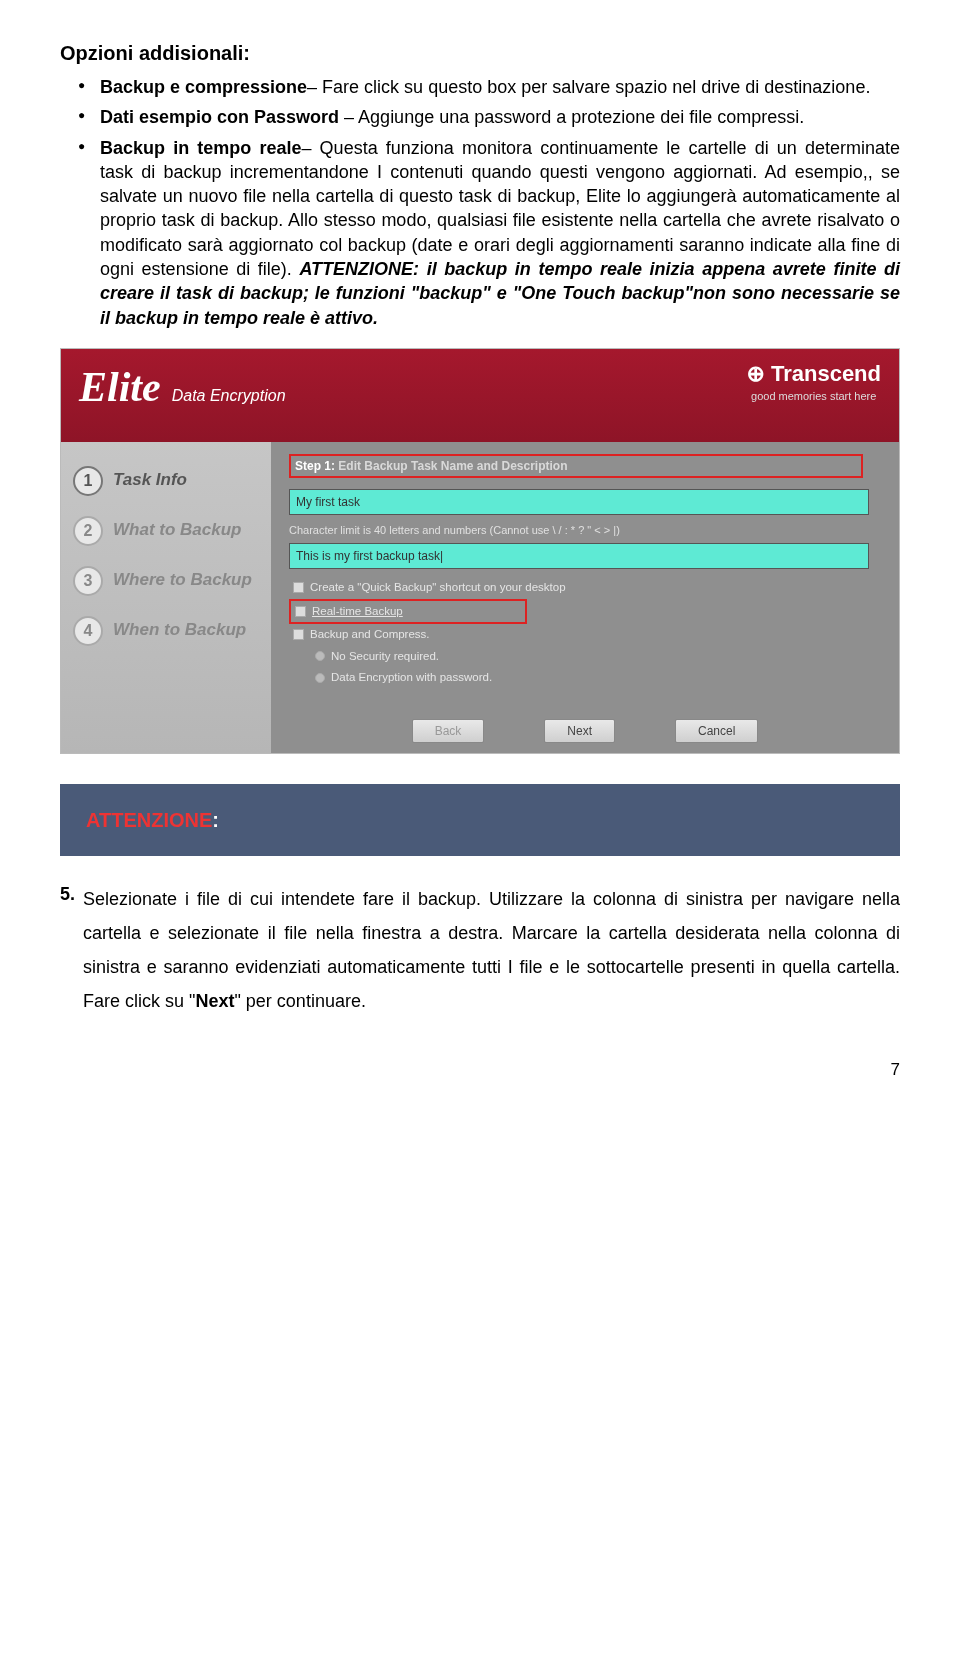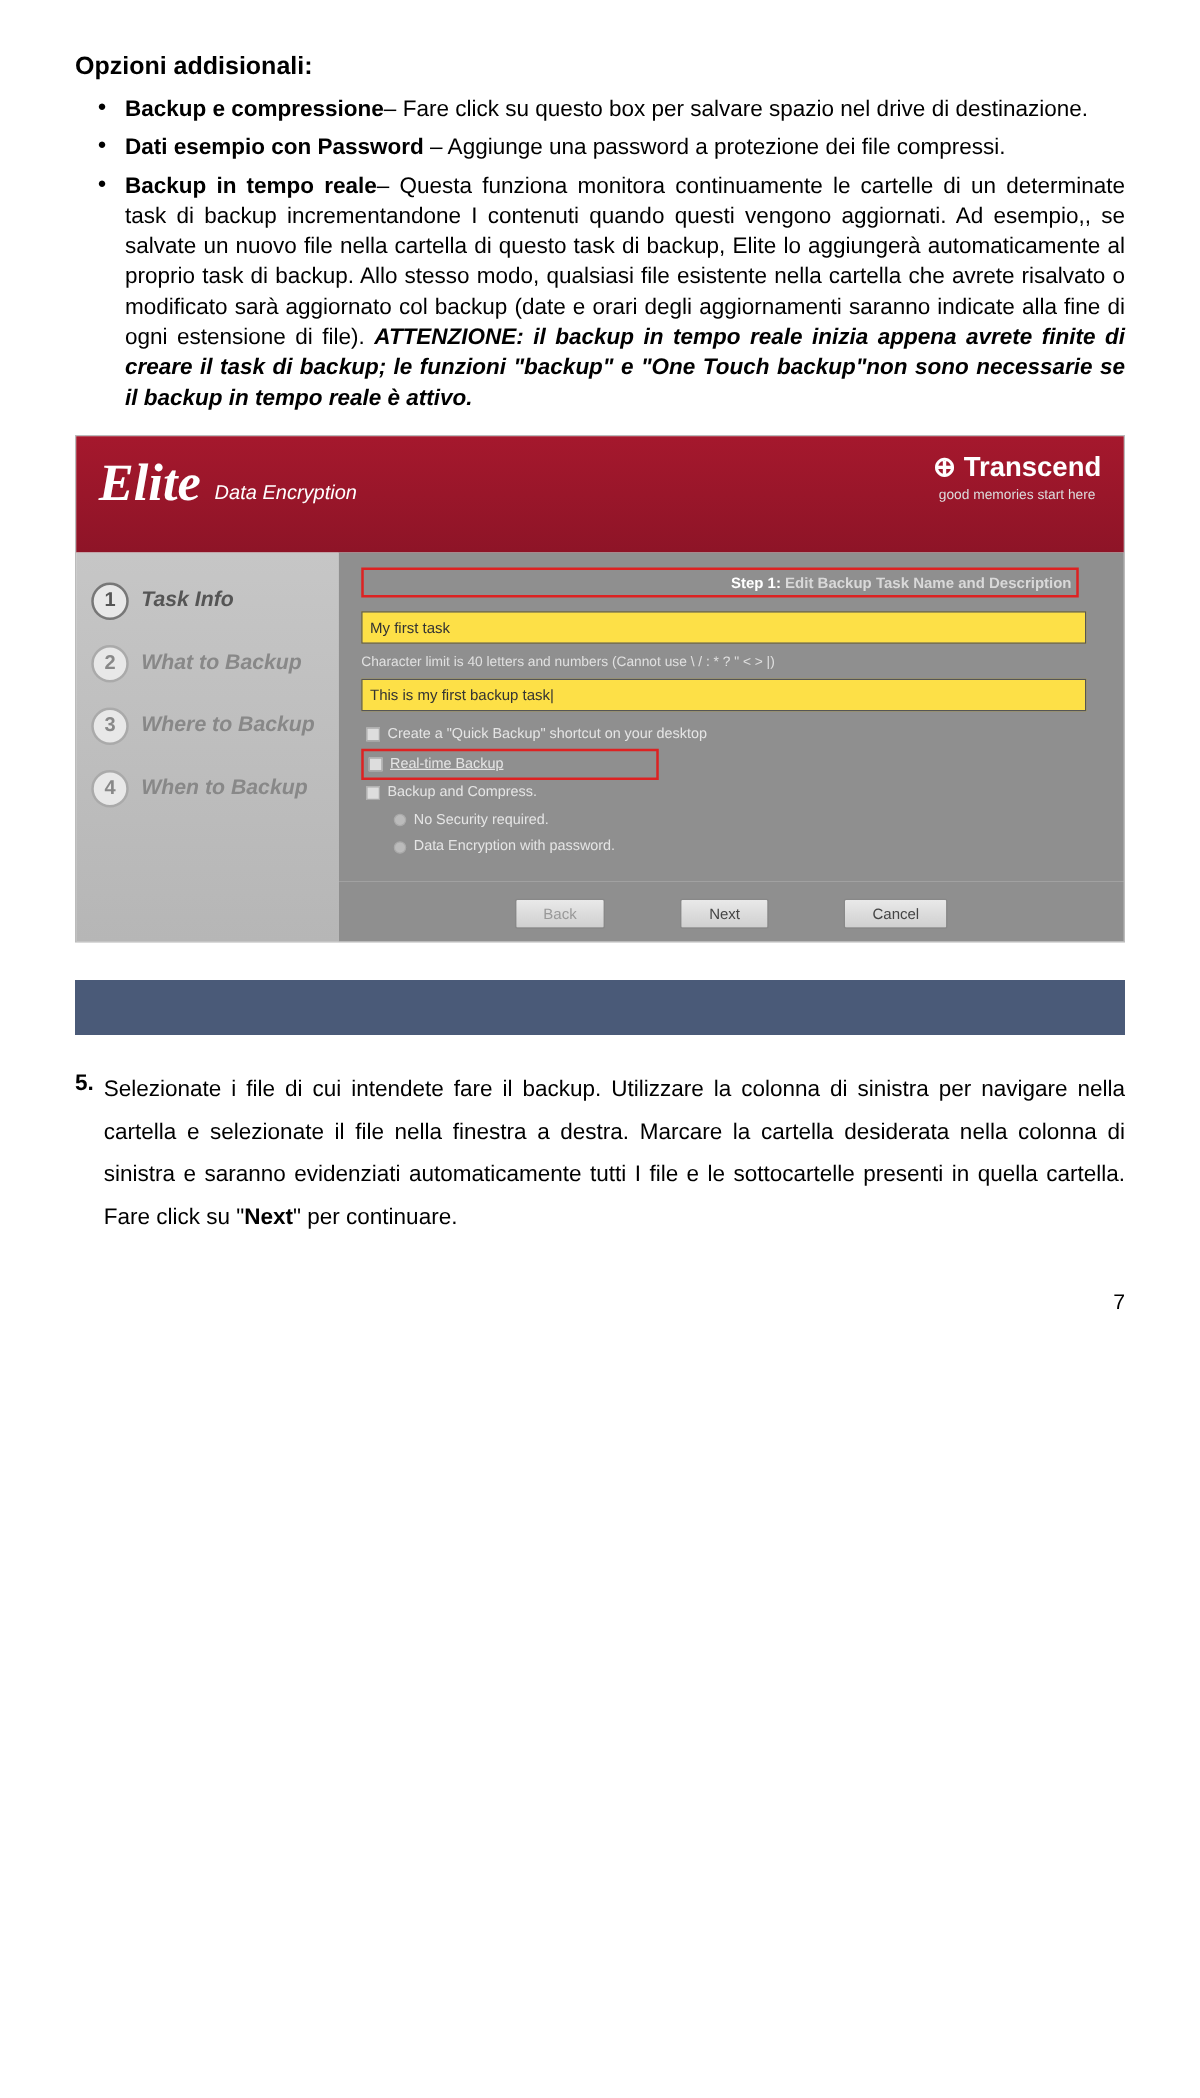--- a/index.html
+++ b/index.html
@@ -19,21 +19,21 @@
   .brand-tag { color: #ddd; }
   .app-body { display: flex; }
   .sidebar { width: 210px; background: linear-gradient(#c6c6c6, #b6b6b6); padding: 14px 0; }
   .side-item { display: flex; align-items: center; gap: 10px; padding: 10px 12px; color: #888; font-style: italic; font-weight: bold; font-size: 17px; }
   .side-item.active { color: #555; }
   .circle { width: 30px; height: 30px; border: 2px solid #aaa; border-radius: 50%; display: flex; align-items: center; justify-content: center; font-size: 16px; font-style: normal; background: #e8e8e8; color: #888; }
   .side-item.active .circle { border-color: #777; color: #555; }
   .main { flex: 1; background: #8f8f8f; padding: 12px 18px 16px; color: #e9e9e9; font-size: 12px; }
   .step-title { color: #fff; font-weight: bold; margin-bottom: 6px; font-size: 12px; }
   .step-sub { color: #d9d9d9; }
-  .field { background: #fde047; color: #333; border: 1px solid #555; padding: 4px 6px; margin: 5px 0 8px; font-size: 12px; width: 98%; }
+  .field { background: #5eead4; color: #333; border: 1px solid #555; padding: 4px 6px; margin: 5px 0 8px; font-size: 12px; width: 98%; }
   .hint { font-size: 11px; color: #e0e0e0; margin-bottom: 5px; }
   .opts { margin-top: 8px; font-size: 11.5px; color: #e5e5e5; }
   .opt { padding: 3px 4px; display: flex; align-items: center; gap: 6px; }
   .chk { width: 11px; height: 11px; border: 1px solid #aaa; background: #ddd; display: inline-block; }
   .radio { width: 10px; height: 10px; border: 1px solid #aaa; border-radius: 50%; background: #bbb; display: inline-block; }
   .redbox { border: 2px solid #d22; }
   .sub { margin-left: 22px; }
   .btnrow { display: flex; justify-content: center; gap: 60px; padding: 14px 0 10px; background: #8f8f8f; }
   .btn { background: linear-gradient(#e9e9e9,#cfcfcf); border: 1px solid #888; color: #444; font-size: 12px; padding: 3px 22px; border-radius: 2px; }
   .btn.disabled { color: #999; }
@@ -87,21 +87,21 @@
           <span class="circle">3</span>
           <span>Where to Backup</span>
         </div>
       <div class="side-item">
           <span class="circle">4</span>
           <span>When to Backup</span>
         </div>
     </div>
     <div style="flex:1;display:flex;flex-direction:column;">
       <div class="main">
-        <div class="step-title redbox" style="padding:2px 4px;display:inline-block;min-width:97%;text-align:right;">
+        <div class="step-title redbox" style="padding:2px 4px;display:inline-block;min-width:97%;">
           <span>Step 1:</span><span class="step-sub"> Edit Backup Task Name and Description</span>
         </div>
         <div class="field">My first task</div>
         <div class="hint">Character limit is 40 letters and numbers (Cannot use \ / : * ? " &lt; &gt; |)</div>
         <div class="field">This is my first backup task|</div>
         <div class="opts">
           <div class="opt">
               <span class="chk"></span>
               <span>Create a "Quick Backup" shortcut on your desktop</span>
             </div>
@@ -128,20 +128,21 @@
       <div class="btnrow">
         <div class="btn disabled">Back</div>
         <div class="btn">Next</div>
         <div class="btn">Cancel</div>
       </div>
     </div>
   </div>
 </div>
 
 <div class="notice">
+  <div class="notice-label"><span>ATTENZIONE</span><span class="sfx">:</span></div>
 </div>
 
 <div class="step5">
   <div class="num5">5.</div>
   <div class="para5">
     <span>Selezionate i file di cui intendete fare il backup. Utilizzare la colonna di sinistra per navigare nella cartella e selezionate il file nella finestra a destra. Marcare la cartella desiderata nella colonna di sinistra e saranno evidenziati automaticamente tutti I file e le sottocartelle presenti in quella cartella. Fare click su "</span><span class="bold">Next</span><span>" per continuare.</span>
   </div>
 </div>
 
 <div class="pagenum">7</div>

